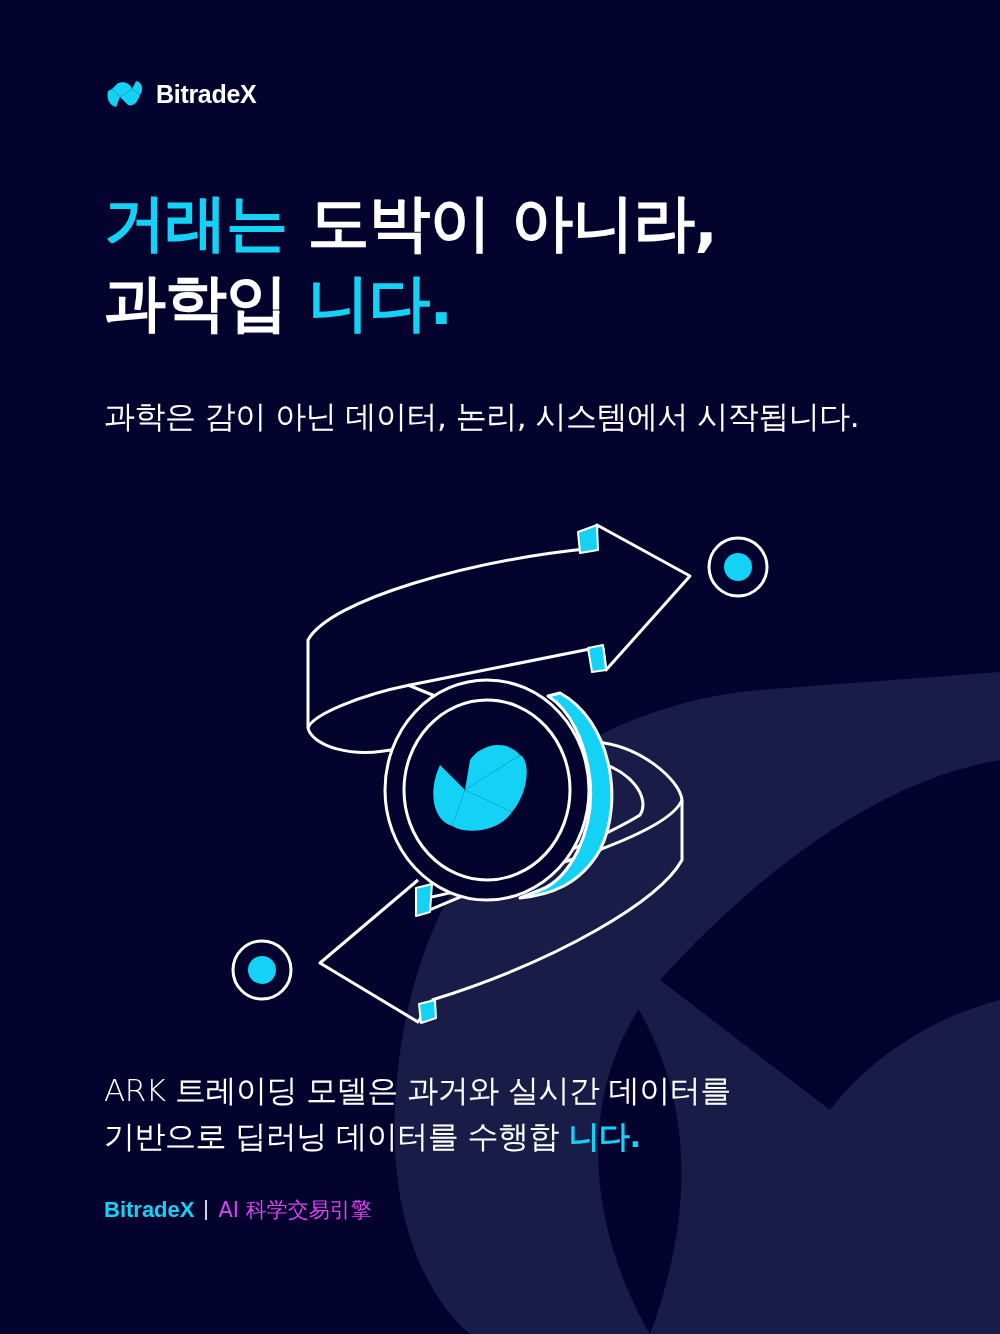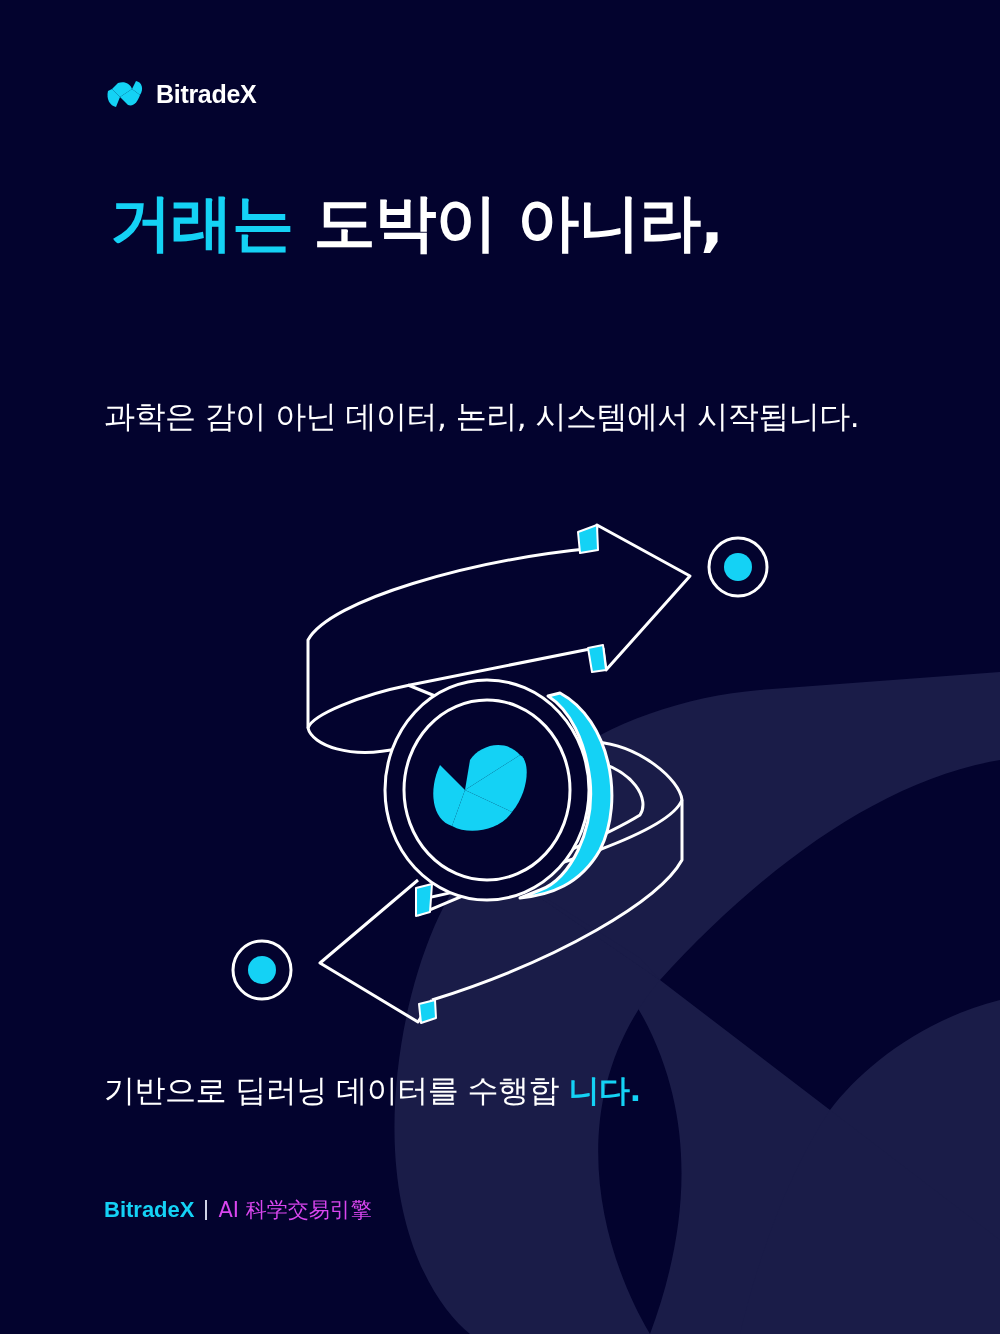--- a/index.html
+++ b/index.html
@@ -14,21 +14,21 @@
   .logo {
     position: absolute; left: 104px; top: 79px;
     display: flex; align-items: center; gap: 8px;
   }
   .logo-text {
     font-family: "Liberation Sans", sans-serif;
     font-weight: bold; font-size: 25px; color: #ffffff; letter-spacing: -0.3px;
   }
   .headline {
     position: absolute; left: 104px; top: 183px;
-    font-size: 62px; font-weight: bold; line-height: 80px; letter-spacing: -1px; margin-left: 6px;
+    font-size: 62px; font-weight: bold; line-height: 80px; letter-spacing: -1px;
   }
   .accent { color: #14d2f5; }
   .subtitle {
     position: absolute; left: 104px; top: 396px;
     font-size: 31px; color: #ffffff; letter-spacing: -0.5px;
   }
   .illustration { position: absolute; left: 0; top: 0; width: 1000px; height: 1334px; }
   .body-text {
     position: absolute; left: 104px; top: 1067px;
     font-size: 31px; line-height: 46px; color: #ffffff; letter-spacing: -0.5px;
@@ -59,20 +59,21 @@
     <path d="M4 12 C 2 20, 6 27, 12 28 L 16 18 L 8 10 Z" fill="#14d2f5"></path>
     <path d="M16 18 L 24 26 C 30 28, 34 22, 36 16 L 28 10 Z" fill="#14d2f5"></path>
     <path d="M8 10 L 16 18 L 28 10 C 26 4, 20 2, 14 4 Z" fill="#14d2f5"></path>
     <path d="M28 10 L 36 16 C 40 10, 38 3, 32 2 Z" fill="#14d2f5"></path>
   </svg>
   <span class="logo-text">BitradeX</span>
 </div>
 
 <div class="headline">
   <div><span class="accent">거래는</span><span> 도박이 아니라,</span></div>
+  <div><span>과학입 </span><span class="accent">니다.</span></div>
 </div>
 
 <div class="subtitle">과학은 감이 아닌 데이터, 논리, 시스템에서 시작됩니다.</div>
 
 <svg class="illustration" viewBox="0 0 1000 1334" fill="none" stroke="#ffffff" stroke-width="3" stroke-linejoin="round">
 
   <g>
     <path d="M595 548 C 470 560, 330 600, 308 640 L 308 728 C 312 745, 350 760, 400 748"></path>
     <path d="M308 728 C 312 715, 360 695, 410 685 L 595 648"></path>
     <path d="M595 548 L 597 525 L 690 576 L 606 670 L 603 648"></path>
@@ -106,20 +107,21 @@
     <circle cx="738" cy="567" r="29"></circle>
     <circle cx="738" cy="567" r="14" fill="#14d2f5" stroke="none"></circle>
   </g>
   <g>
     <circle cx="262" cy="970" r="29"></circle>
     <circle cx="262" cy="970" r="14" fill="#14d2f5" stroke="none"></circle>
   </g>
 </svg>
 
 <div class="body-text">
+  <div><span class="ark">ARK</span><span> 트레이딩 모델은 과거와 실시간 데이터를</span></div>
   <div><span>기반으로 딥러닝 데이터를 수행합 </span><span class="accent">니다.</span></div>
 </div>
 
 <div class="footer">
   <span class="footer-brand">BitradeX</span>
   <span class="footer-sep"></span>
   <span class="footer-tag">AI 科学交易引擎</span>
 </div>
 
 </body></html>

